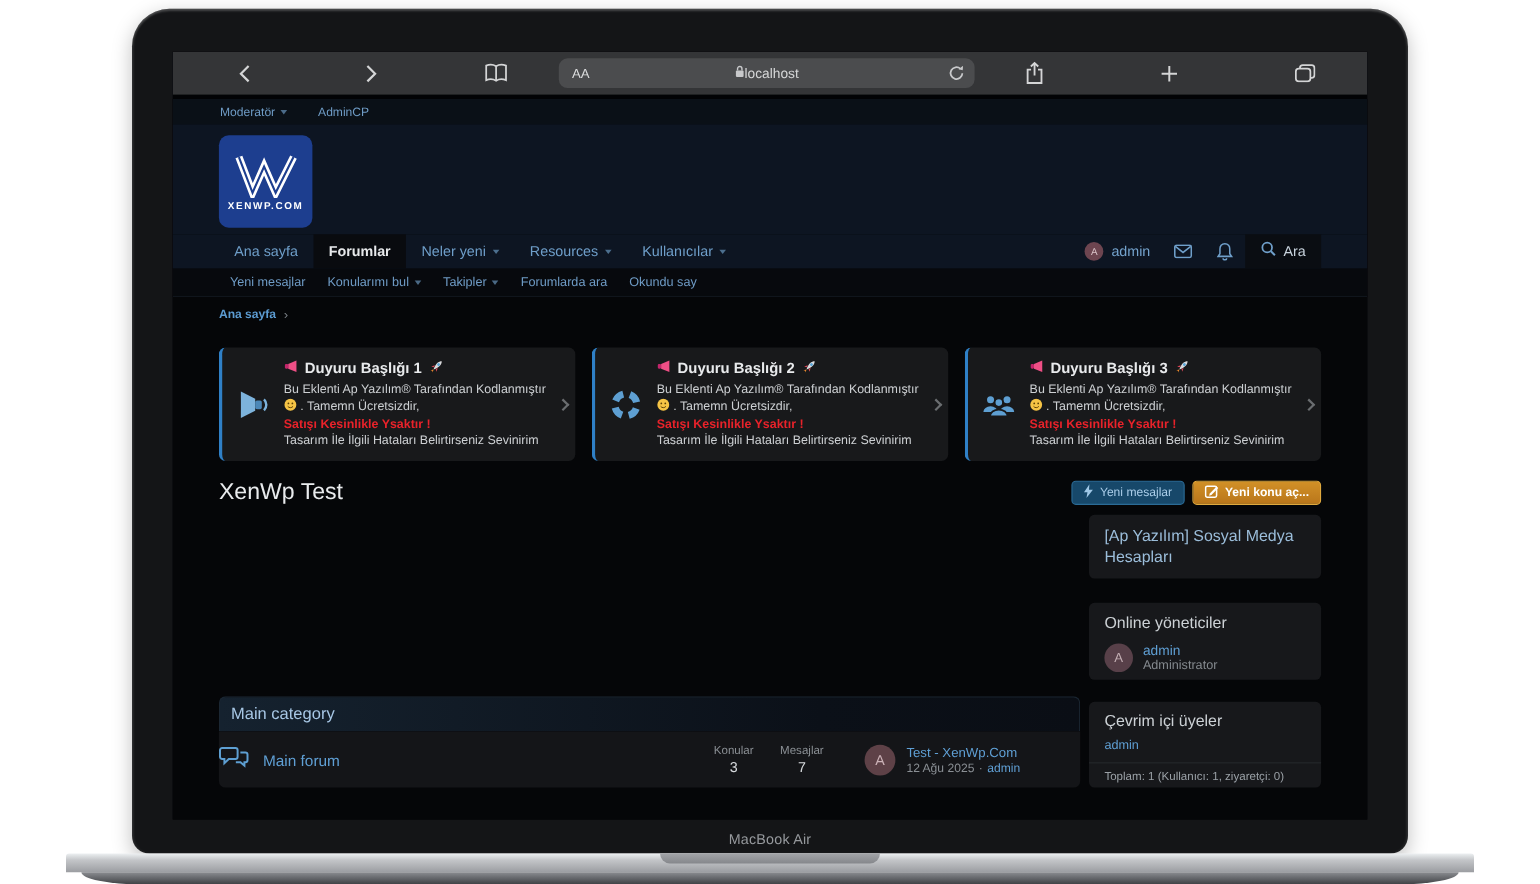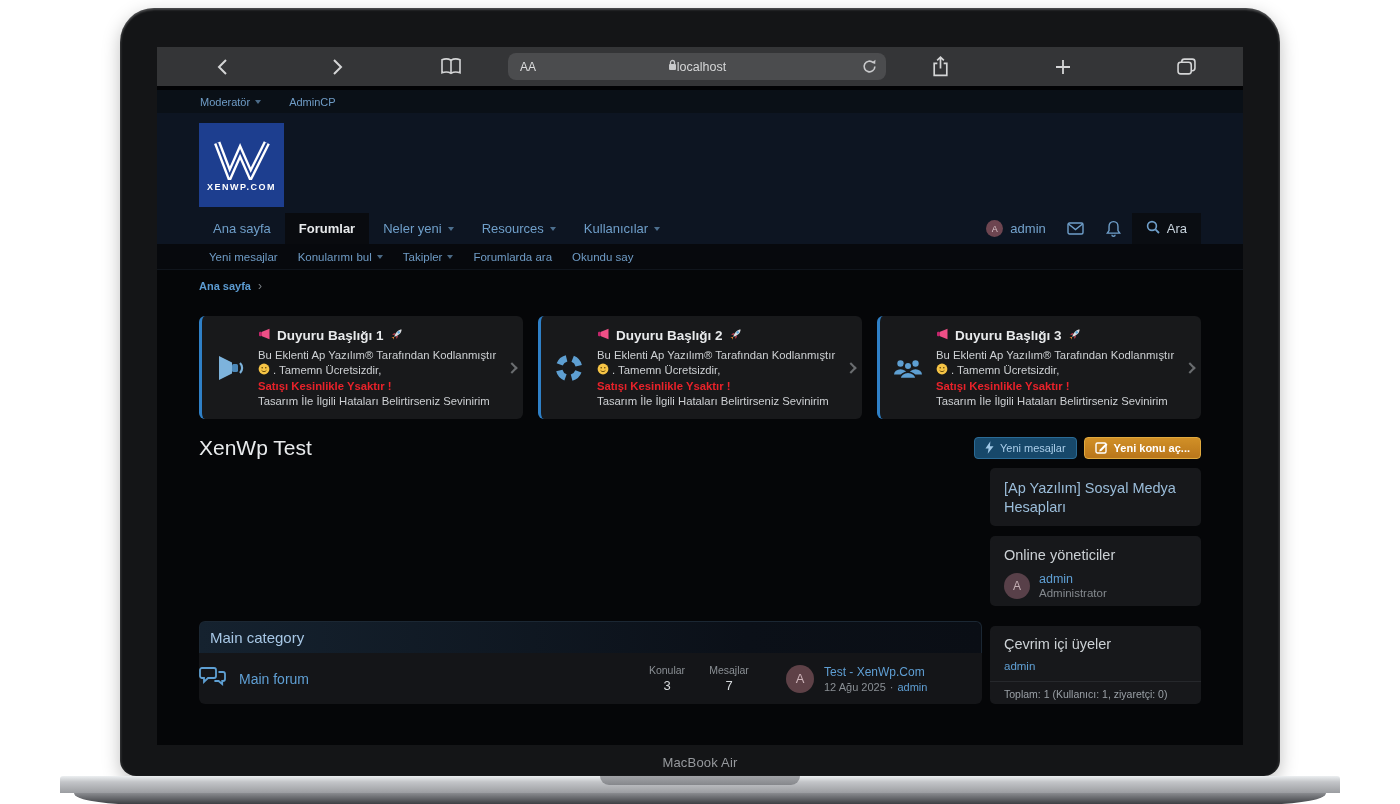--- a/index.html
+++ b/index.html
@@ -36,21 +36,21 @@
   
   .page { height:659px; background:#050608; }
   .modbar { margin-top:4px; height:23px; background:#0a1017; display:flex; align-items:center; padding-left:43px;
     font-size:11px; color:#6f9cc6; gap:28px; }
   .mod-item { display:flex; align-items:center; gap:5px; cursor:pointer; }
   .caret { width:0; height:0; border-left:3.5px solid transparent; border-right:3.5px solid transparent;
     border-top:4px solid currentColor; opacity:.65; }
 
   .site-header { height:100px; background:#0d1522; }
   .logo { position:relative; margin-left:42px; top:10px; width:85px; height:84px; background:#1d3e8f;
-    display:flex; flex-direction:column; align-items:center; justify-content:center; cursor:pointer; }
+    display:flex; flex-direction:column; align-items:center; justify-content:center; cursor:pointer;border-radius:9px; }
   .logo-txt { color:#fff; font-size:9px; font-weight:bold; letter-spacing:1.5px; margin-top:2px; }
 
   .nav { height:31px; background:#0d1522; display:flex; align-items:stretch; padding-left:42px; position:relative; }
   .nav-tab { display:flex; align-items:center; gap:6px; padding:0 14px; font-size:13px; color:#6f9fca; cursor:pointer; }
   .nav-tab.active { background:#090b0f; color:#e7e9eb; font-weight:bold; }
   .nav-right { position:absolute; right:42px; top:0; height:31px; display:flex; align-items:stretch; gap:0; }
   .nav-user { display:flex; align-items:center; gap:7px; padding:0 10px; cursor:pointer; }
   .avatar-s { width:17px; height:17px; border-radius:50%; background:#6d4550; color:#dcc6cb; font-size:9px;
     display:flex; align-items:center; justify-content:center; }
   .nav-user-name { font-size:13px; color:#74a3cd; }
@@ -101,21 +101,21 @@
   .avatar-m { width:28px; height:28px; border-radius:50%; background:#5e4147; color:#cdb3b8; font-size:13px;
     display:flex; align-items:center; justify-content:center; flex:none; cursor:pointer; }
   .latest-thread { font-size:12px; color:#5f9fd4; cursor:pointer; white-space:nowrap; }
   .latest-meta { font-size:11px; color:#8a8f94; margin-top:2px; display:flex; gap:4px; }
   .latest-user { color:#5f9fd4; cursor:pointer; }
 
   .side-col { width:211px; }
   .side-block { background:#17181b; border-radius:5px; }
   .sb-social { padding:11px 14px; height:58px; }
   .sb-social-title { font-size:14.5px; color:#9bbdda; line-height:19px; cursor:pointer; }
-  .sb-staff { margin-top:10px; padding:11px 14px; height:70px; }
+  .sb-staff { margin-top:22px; padding:11px 14px; height:70px; }
   .sb-title { font-size:14.5px; color:#ccd1d5; }
   .sb-user-row { margin-top:9px; display:flex; align-items:center; gap:9px; }
   .avatar-sb { width:26px; height:26px; border-radius:50%; background:#584049; color:#c3aeb3; font-size:12px;
     display:flex; align-items:center; justify-content:center; flex:none; cursor:pointer; }
   .sb-user-link { font-size:12.5px; color:#5f9fd4; cursor:pointer; }
   .sb-user-role { font-size:11.5px; color:#84898e; margin-top:1px; }
   .sb-online { margin-top:20px; height:78px; }
   .sb-online-head { padding:10px 14px 0; }
   .sb-online-user { padding:8px 14px 9px; font-size:11.5px; color:#5f9fd4; cursor:pointer; }
   .sb-online-foot { border-top:1px solid #26282c; padding:6px 14px; font-size:10.5px; color:#9aa0a6; }

